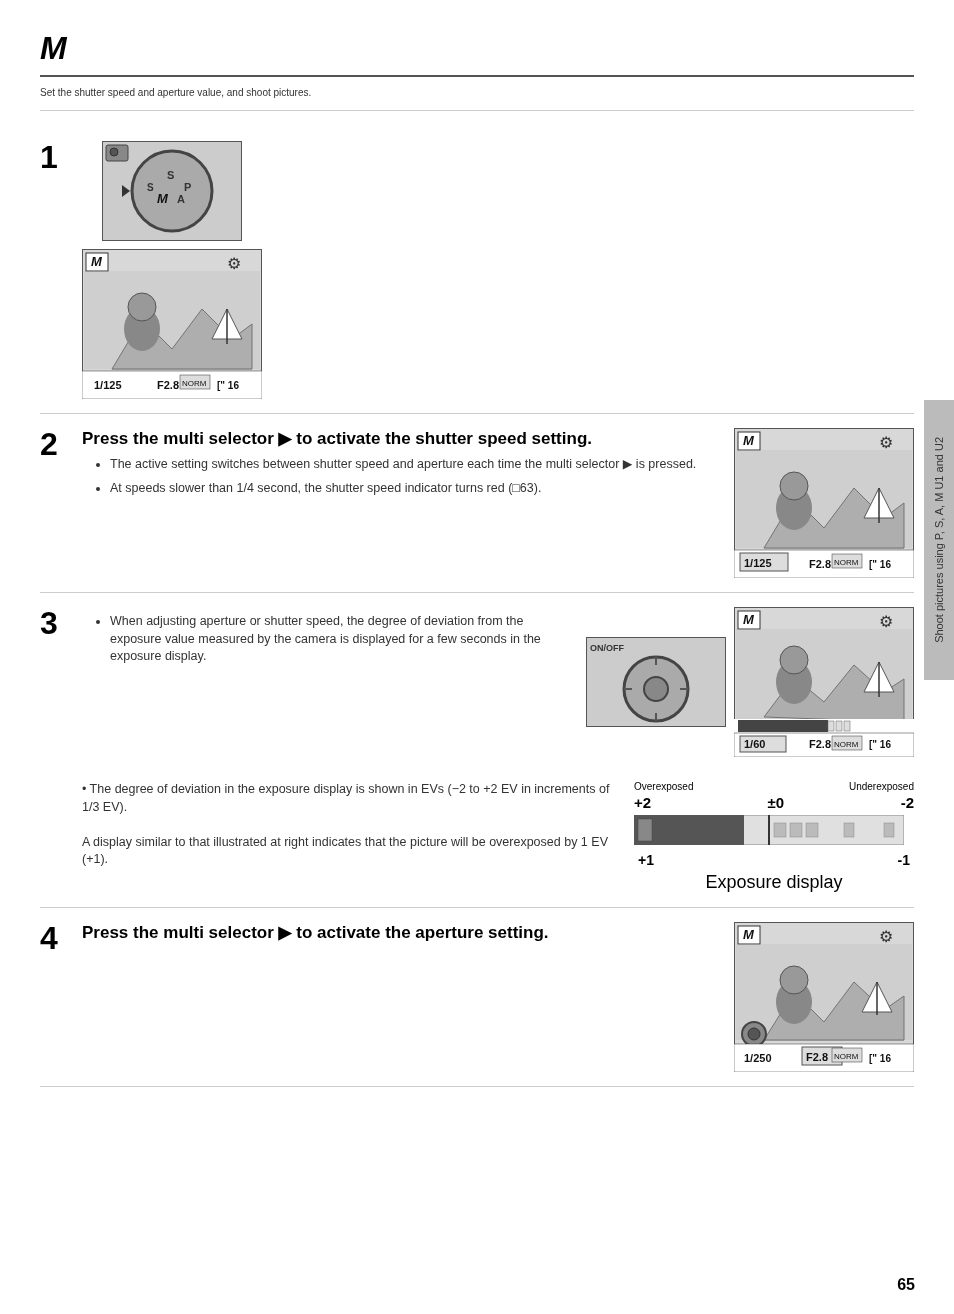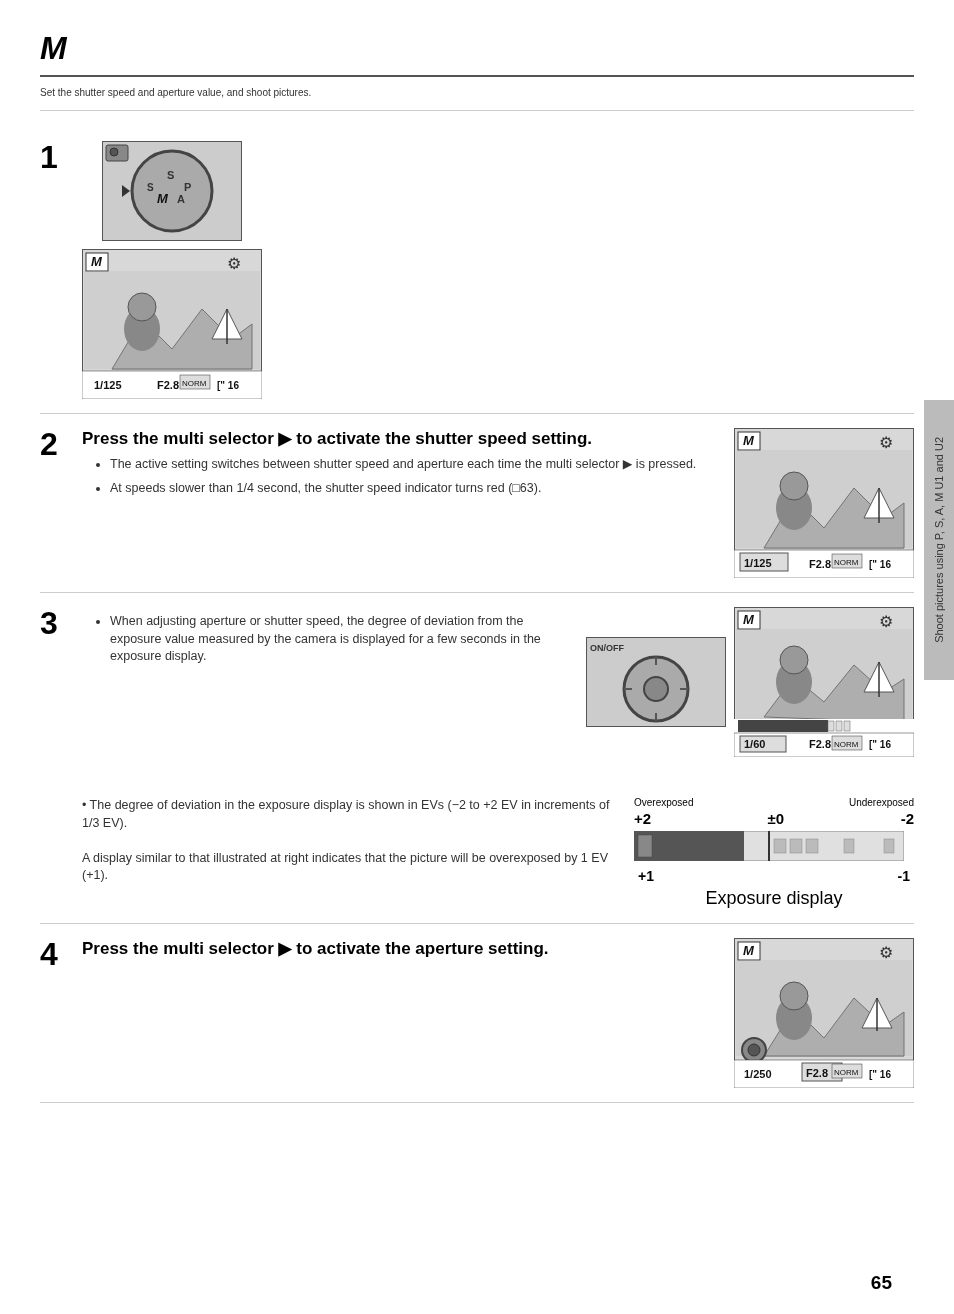--- a/index.html
+++ b/index.html
@@ -115,30 +115,30 @@
       font-size: 11px;
       color: #333;
       white-space: nowrap;
       line-height: 1.3;
     }
 
     
     .page-number {
       position: absolute;
       bottom: 20px;
-      right: 62px;
-      font-size: 19px;
+      right: 39px;
+      font-size: 16px;
       font-weight: bold;
     }
 
     
     .step3-bottom {
       display: flex;
       gap: 20px;
-      margin-top: 26px;
+      margin-top: 10px;
       padding-top: 4px;
     }
 
     .step3-text {
       flex: 1;
       font-size: 12.5px;
       color: #333;
       line-height: 1.4;
     }
 

